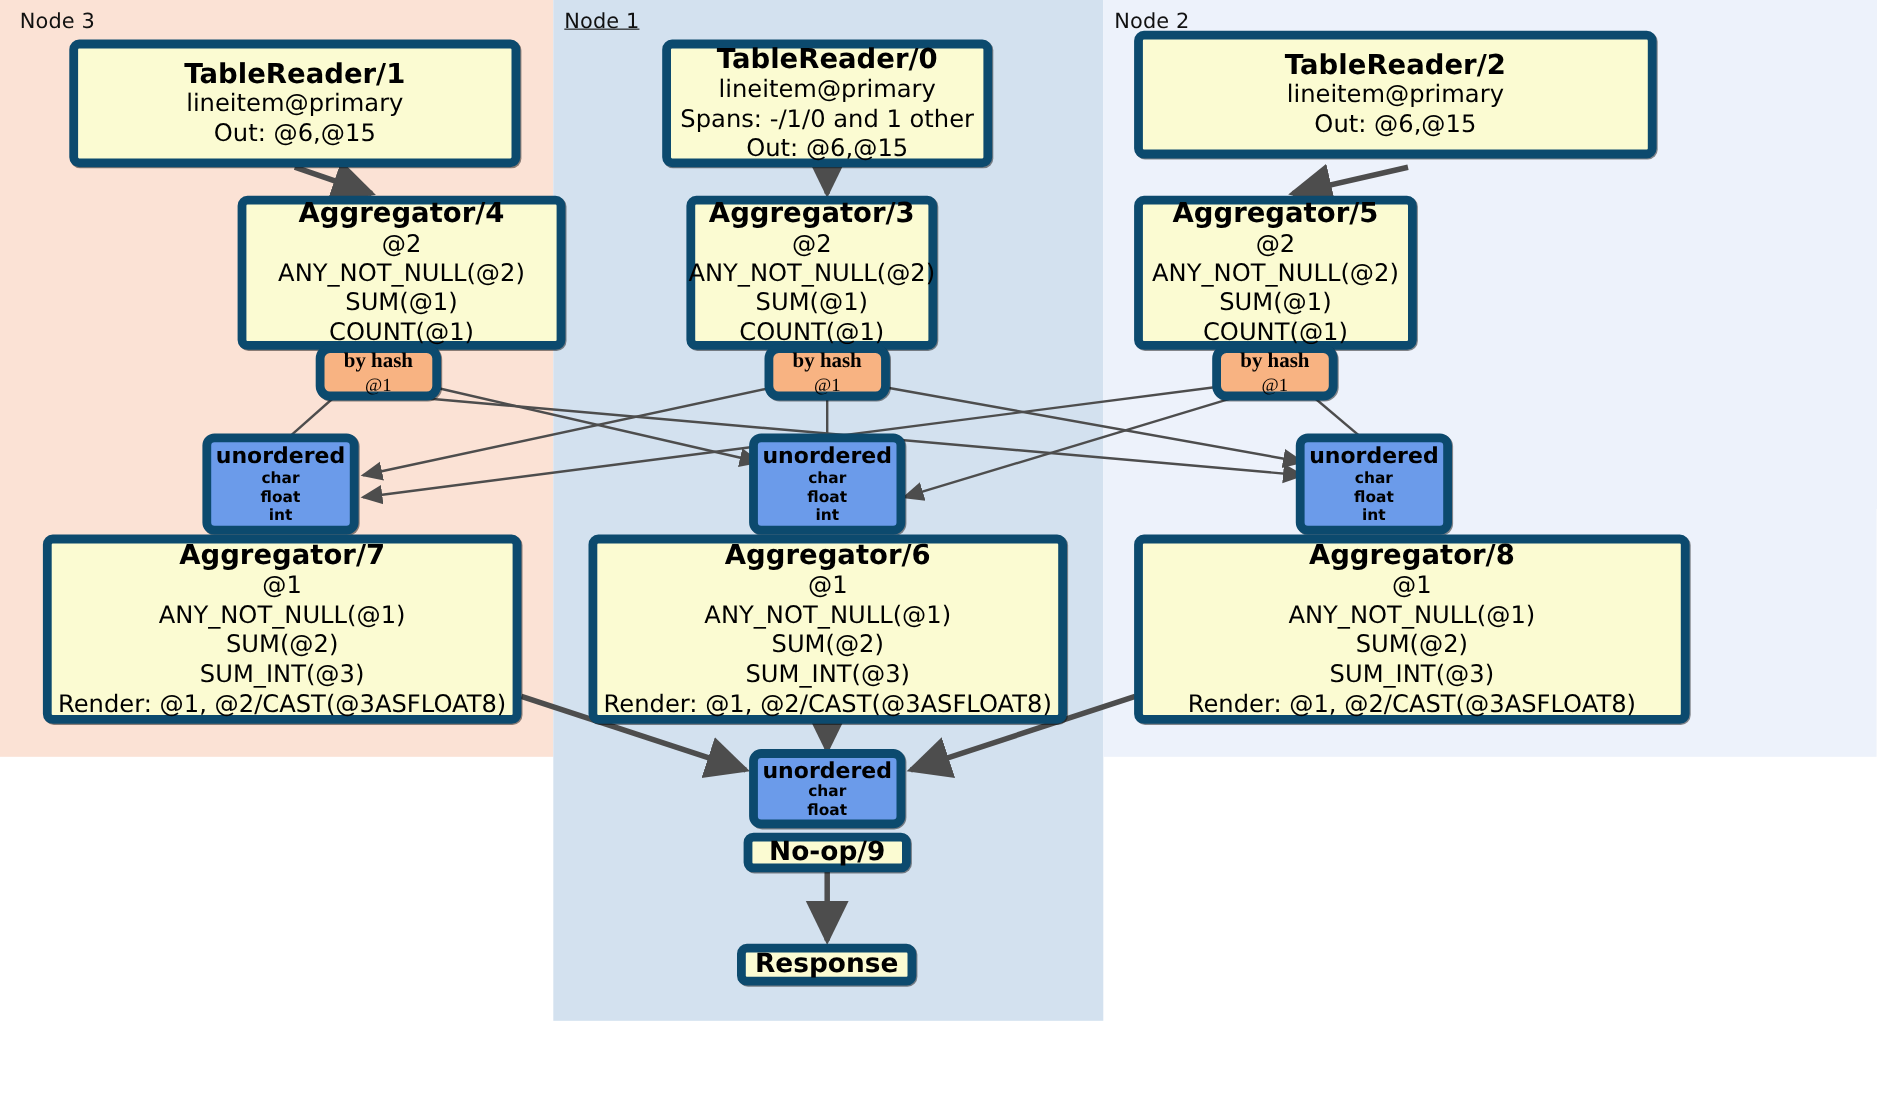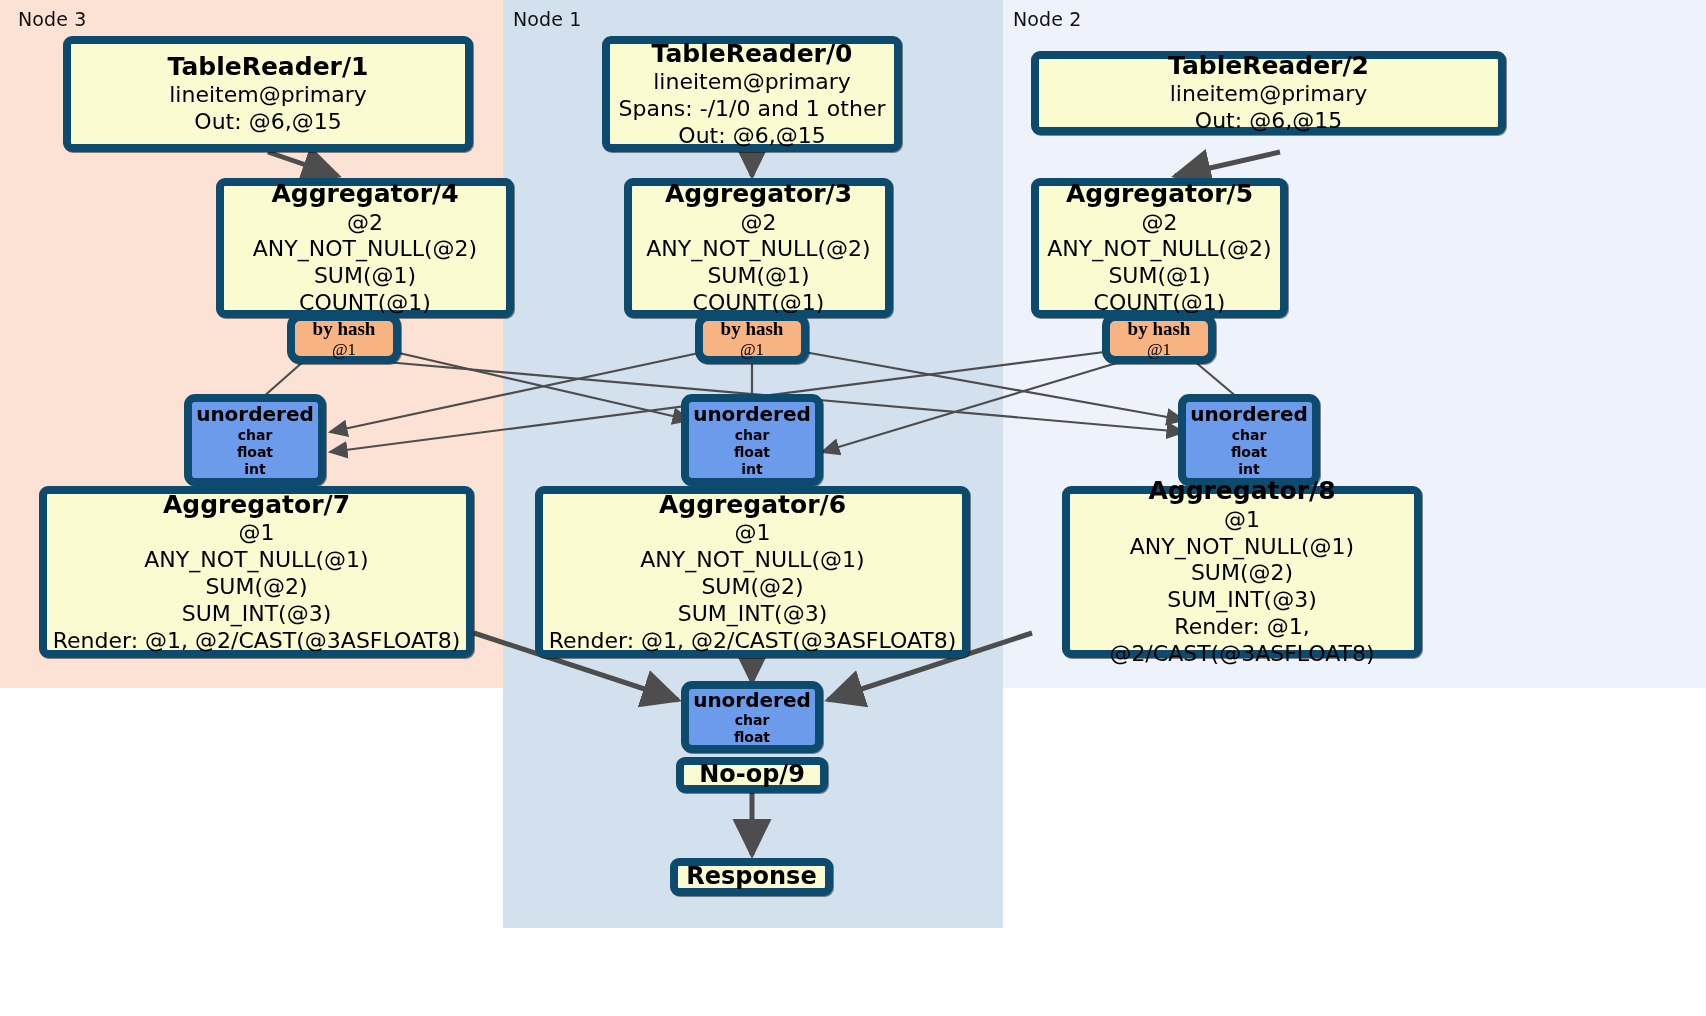--- a/index.html
+++ b/index.html
@@ -37,21 +37,21 @@
 </head>
 <body>
 
 <div id="stage">
 
   <div class="panel" style="left:0px;top:0px;width:503px;height:688px;background:#fbe2d5;"></div>
   <div class="panel" style="left:503px;top:0px;width:500px;height:928px;background:#d3e1ef;"></div>
   <div class="panel" style="left:1003px;top:0px;width:703px;height:688px;background:#edf2fb;"></div>
 
   <div class="panel-label" style="left:18px;top:8px;">Node 3</div>
-  <div class="panel-label" style="left:513px;top:8px;">Node 1</div>
+  <div class="panel-label" style="left:513px;top:8px;text-decoration:underline;">Node 1</div>
   <div class="panel-label" style="left:1013px;top:8px;">Node 2</div>
 
   <svg class="layer" viewBox="0 0 1706 1016">
     <defs>
       <marker id="arrowThick" markerWidth="9" markerHeight="9" refX="7.2" refY="4.5" orient="auto" markerUnits="strokeWidth">
         <path d="M0,0.6 L8,4.5 L0,8.4 z" fill="#4d4d4d"></path>
       </marker>
       <marker id="arrowThin" markerWidth="10" markerHeight="10" refX="8" refY="5" orient="auto" markerUnits="strokeWidth">
         <path d="M0,1 L9,5 L0,9 z" fill="#4d4d4d"></path>
       </marker>
@@ -89,35 +89,35 @@
     <div class="ln">Out: @6,@15</div>
   </div>
 
   <div class="node proc" style="left:602px;top:36px;width:300px;height:116px;">
     <div class="ttl">TableReader/0</div>
     <div class="ln">lineitem@primary</div>
     <div class="ln">Spans: -/1/0 and 1 other</div>
     <div class="ln">Out: @6,@15</div>
   </div>
 
-  <div class="node proc" style="left:1031px;top:51px;width:475px;height:84px;">
+  <div class="node proc" style="left:1031px;top:28px;width:475px;height:116px;">
     <div class="ttl">TableReader/2</div>
     <div class="ln">lineitem@primary</div>
     <div class="ln">Out: @6,@15</div>
   </div>
 
   <div class="node proc" style="left:216px;top:178px;width:298px;height:140px;">
     <div class="ttl">Aggregator/4</div>
     <div class="ln">@2</div>
     <div class="ln">ANY_NOT_NULL(@2)</div>
     <div class="ln">SUM(@1)</div>
     <div class="ln">COUNT(@1)</div>
   </div>
 
-  <div class="node proc" style="left:624px;top:178px;width:269px;height:140px;">
+  <div class="node proc" style="left:624px;top:178px;width:228px;height:140px;">
     <div class="ttl">Aggregator/3</div>
     <div class="ln">@2</div>
     <div class="ln">ANY_NOT_NULL(@2)</div>
     <div class="ln">SUM(@1)</div>
     <div class="ln">COUNT(@1)</div>
   </div>
 
   <div class="node proc" style="left:1031px;top:178px;width:257px;height:140px;">
     <div class="ttl">Aggregator/5</div>
     <div class="ln">@2</div>
@@ -173,21 +173,21 @@
 
   <div class="node proc" style="left:535px;top:486px;width:435px;height:172px;">
     <div class="ttl">Aggregator/6</div>
     <div class="ln">@1</div>
     <div class="ln">ANY_NOT_NULL(@1)</div>
     <div class="ln">SUM(@2)</div>
     <div class="ln">SUM_INT(@3)</div>
     <div class="ln">Render: @1, @2/CAST(@3ASFLOAT8)</div>
   </div>
 
-  <div class="node proc" style="left:1062px;top:486px;width:360px;height:172px;">
+  <div class="node proc" style="left:1031px;top:486px;width:505px;height:172px;">
     <div class="ttl">Aggregator/8</div>
     <div class="ln">@1</div>
     <div class="ln">ANY_NOT_NULL(@1)</div>
     <div class="ln">SUM(@2)</div>
     <div class="ln">SUM_INT(@3)</div>
     <div class="ln">Render: @1, @2/CAST(@3ASFLOAT8)</div>
   </div>
 
   <div class="node sync" style="left:681px;top:681px;width:142px;height:72px;">
     <div class="ttl">unordered</div>

